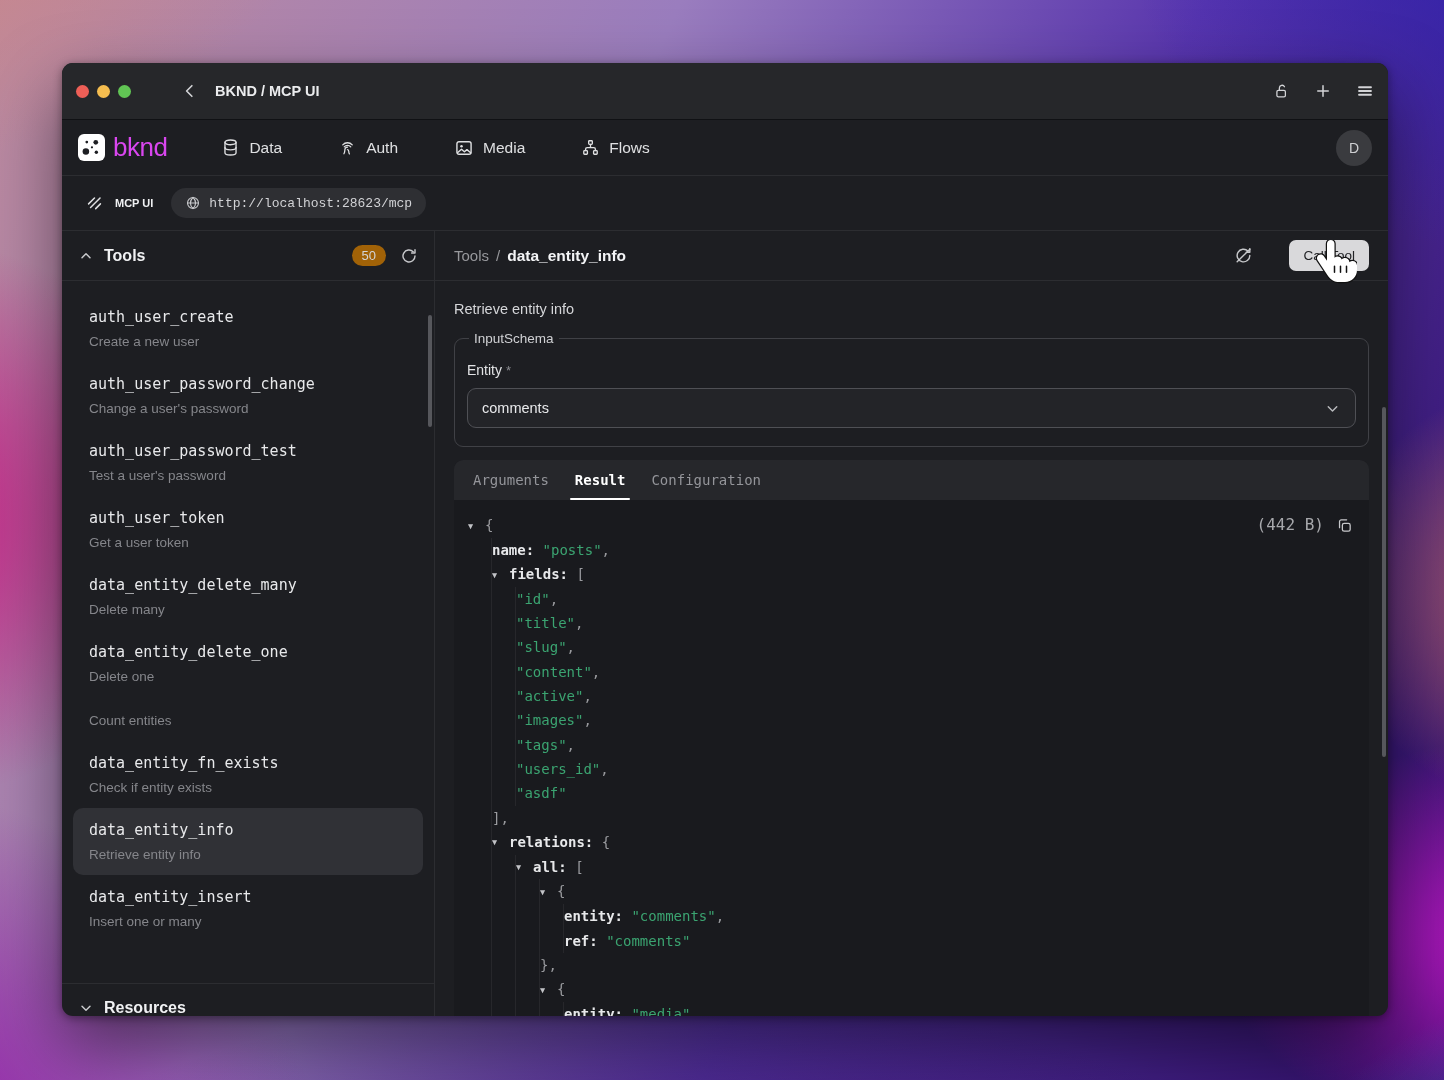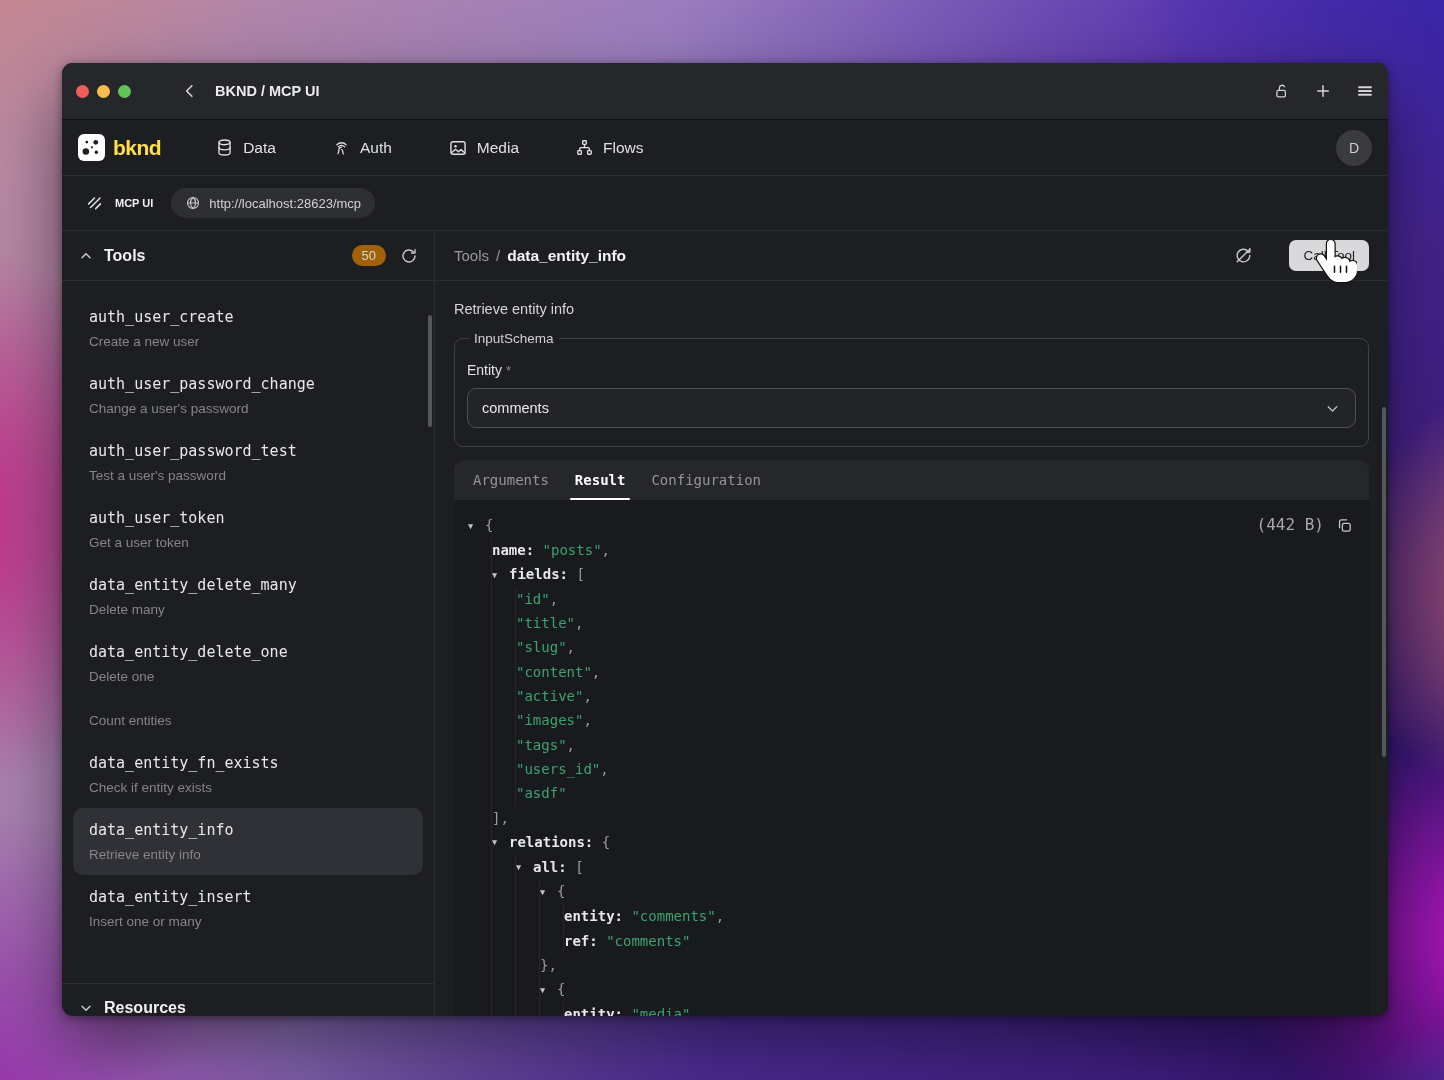--- a/index.html
+++ b/index.html
@@ -34,29 +34,29 @@
   .tl{width:13px;height:13px;border-radius:50%;margin-right:8px}
   .tl-red{background:var(--tl-red)} .tl-yellow{background:var(--tl-yellow)} .tl-green{background:var(--tl-green)}
   .back-btn{margin-left:42px;color:#d3d4d7;background:none;border:none;display:flex}
   .tb-title{margin-left:16px;font-size:14.5px;font-weight:600;color:#ebecee}
   .tb-actions{margin-left:auto;display:flex;align-items:center;gap:24px;color:#d3d4d7}
   .tb-actions .icon-btn{background:none;border:none;color:#d3d4d7;display:flex}
   
   .navbar{height:56px;display:flex;align-items:center;padding:0 16px;border-bottom:1px solid var(--border)}
   .logo{display:flex;align-items:center;gap:8px;margin-right:54px;background:none;border:none}
   .logo-mark{width:27px;height:27px;background:#fff;border-radius:6px;position:relative}
-  .logo-text{font-size:21px;font-weight:700;letter-spacing:-.5px;color:#fde047;font-family:"Liberation Sans",sans-serif}
+  .logo-text{font-size:26px;font-weight:400;letter-spacing:-.5px;color:#d946ef;font-family:"Liberation Sans",sans-serif}
   .nav-item{display:flex;align-items:center;gap:9px;margin-right:56px;background:none;border:none;color:#dfe0e2;font-size:15.5px;font-family:"Liberation Sans",sans-serif}
   .nav-item .nav-label{color:#dfe0e2}
   .avatar{margin-left:auto;width:36px;height:36px;border-radius:50%;background:#3a3b3f;display:flex;align-items:center;justify-content:center;font-size:14px;color:#cfd0d3;border:none}
   
   .subheader{height:55px;display:flex;align-items:center;padding:0 23px;border-bottom:1px solid var(--border)}
   .subheader .mcp-icon{color:#dfe0e2;margin-right:11px}
   .sub-title{font-size:11px;font-weight:700;color:#f0f1f3}
-  .url-pill{margin-left:18px;height:30px;border-radius:15px;background:#2e2f33;display:flex;align-items:center;gap:8px;padding:0 14px;font-family:Liberation Sans, sans-serif;font-size:13px;color:#d2d3d6;border:none}
+  .url-pill{margin-left:18px;height:30px;border-radius:15px;background:#2e2f33;display:flex;align-items:center;gap:8px;padding:0 14px;font-family:Liberation Mono, monospace;font-size:13px;color:#d2d3d6;border:none}
   .url-pill .globe{color:#c9cacd}
   
   .content{display:flex;height:calc(100% - 153px)}
   .sidebar{width:373px;border-right:1px solid var(--border);display:flex;flex-direction:column;position:relative}
   .side-head{height:50px;flex:0 0 auto;display:flex;align-items:center;padding:0 16px;border-bottom:1px solid var(--border)}
   .side-head .chev{color:#c7c8cb;background:none;border:none;display:flex}
   .side-title{margin-left:10px;font-size:16px;font-weight:700;color:#f0f1f3}
   .badge{margin-left:auto;background:#a16207;color:#d3d4d7;font-size:13px;padding:3px 10px;border-radius:11px}
   .refresh-btn{margin-left:14px;background:none;border:none;color:#c7c8cb;display:flex}
   .tool-list{padding:14px 11px 0;flex:1;overflow:hidden}

